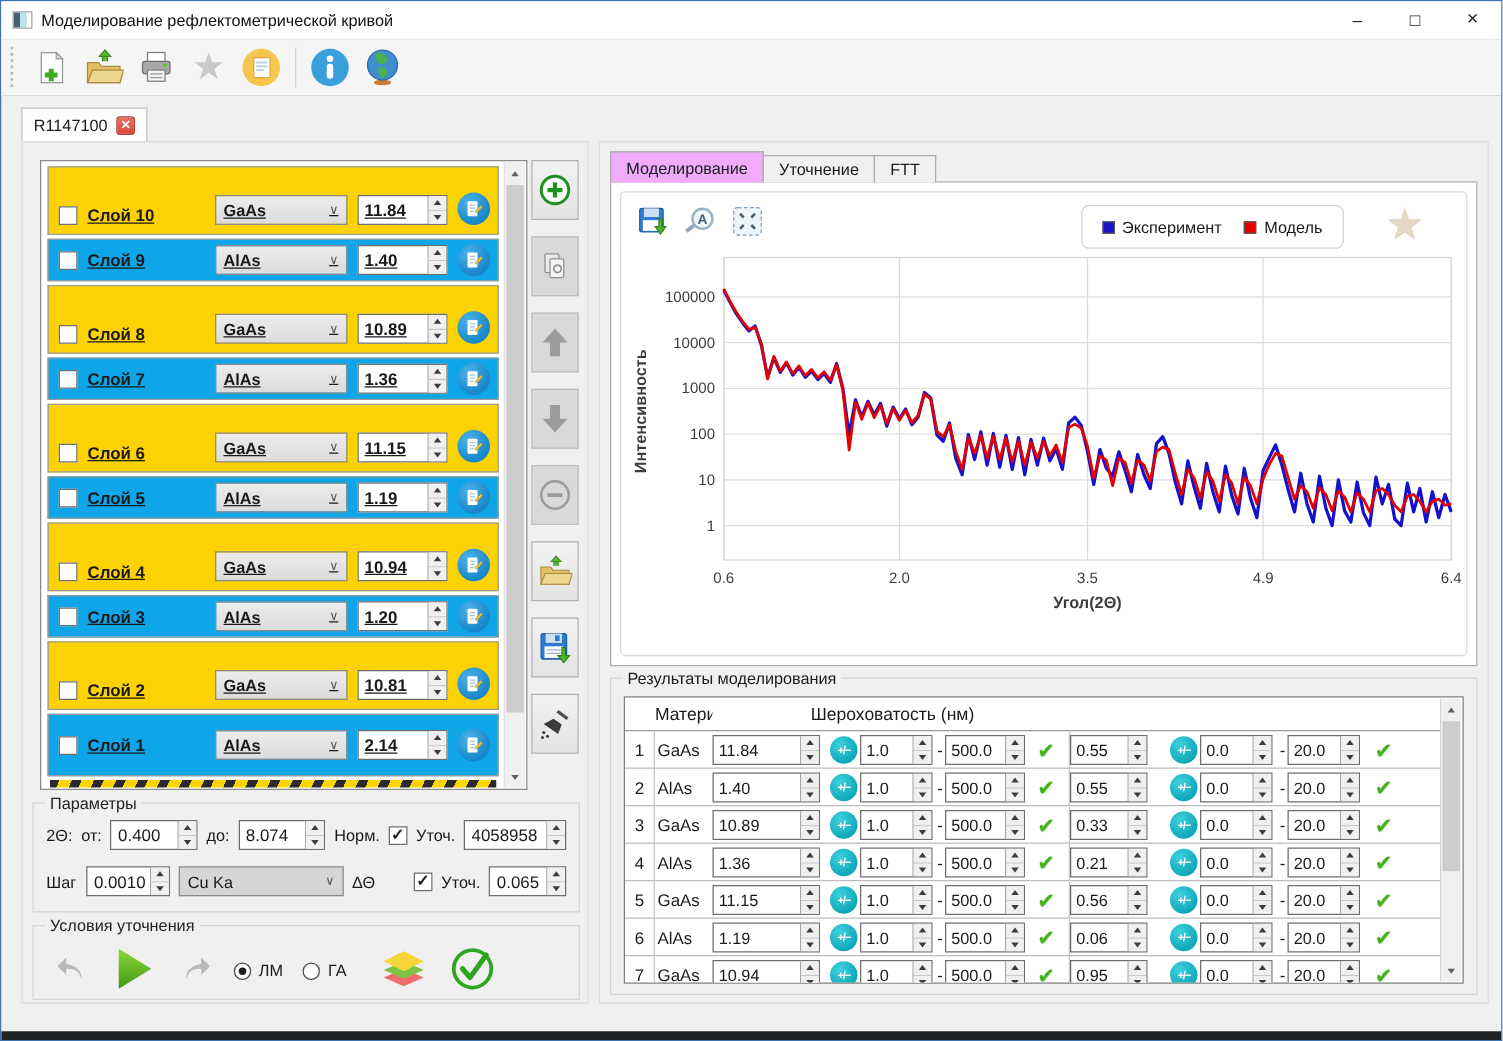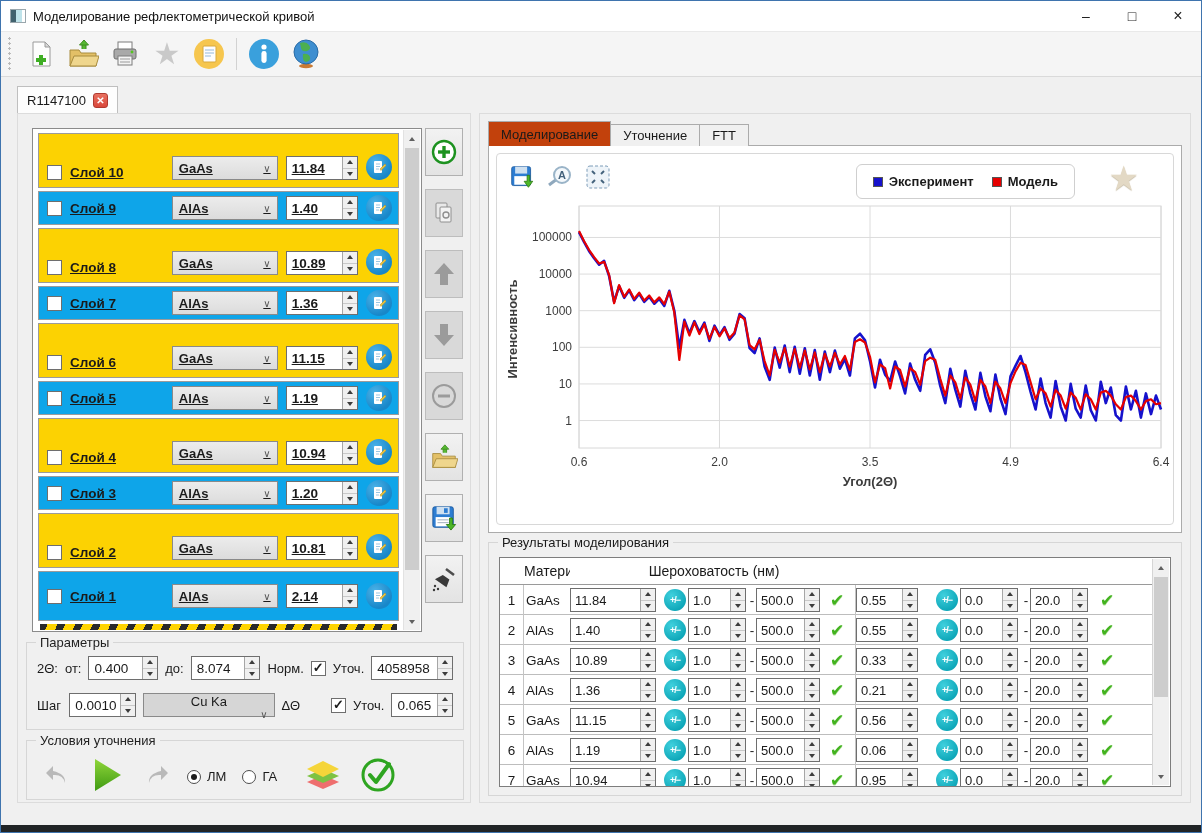--- a/index.html
+++ b/index.html
@@ -61,34 +61,34 @@
   .btncol{ position:absolute; left:407px; top:14px; width:38px;}
   .sbtn{ width:38px; height:48px; margin-bottom:13px; background:linear-gradient(#f2f2f2,#e3e3e3); border:1px solid #b0b0b0; display:flex; align-items:center; justify-content:center;}
   .sbtn.disabled{ background:#d9d9d9; border-color:#bdbdbd;}
   
   .group{ position:absolute; border:1px solid #d6d6d6; }
   .group > .glabel{ position:absolute; top:-8px; left:9px; background:#f0f0f0; padding:0 4px; font-size:13px; color:#222;}
   .params-group{ left:8px; top:528px; width:438px; height:88px;}
   .prow{ display:flex; align-items:center; gap:7px; margin:13px 10px 0 10px; }
   .prow .spin{ background:#fff;}
   .plabel{ font-size:13px; }
-  .combo.gray{ background:#d6d6d6; font-weight:normal;flex-direction:column;}
+  .combo.gray{ background:#d6d6d6; font-weight:normal;}
   .radio{ width:14px; height:14px; border:1px solid #4d4d4d; border-radius:50%; background:#fff; position:relative;}
   .radio.sel::after{ content:""; position:absolute; inset:3px; background:#1c1c1c; border-radius:50%;}
   .refine-group{ left:8px; top:626px; width:438px; height:60px;}
   .rrow{ display:flex; align-items:center; gap:16px; margin:14px 0 0 16px;}
   
   .rtabs{ position:absolute; left:8px; top:7px; display:flex; align-items:flex-end; z-index:2;}
   .rtab{ height:22px; padding:0 12px; display:flex; align-items:center; font-size:13px; background:#f0f0f0; border:1px solid #ababab; border-bottom:none; margin-right:-1px;}
-  .rtab.active{ height:25px; background:#c2410c; position:relative; z-index:3;}
+  .rtab.active{ height:25px; background:#f0abfc; position:relative; z-index:3;}
   .tabpage{ position:absolute; left:8px; top:31px; right:8px; height:388px; background:#fff; border:1px solid #ababab;}
   .chart-panel{ position:absolute; inset:7px; border:1px solid #d8d8d8; border-radius:4px; background:#fff;}
   .chart-tools{ position:absolute; left:12px; top:10px; display:flex; gap:12px; align-items:center;}
   .ctool{ width:26px; height:26px; display:flex; align-items:center; justify-content:center;}
-  .legend{ position:absolute; right:98px; top:10px; border:1px solid #cfcfcf; border-radius:6px; padding:9px 16px; display:flex; gap:18px; align-items:center; background:#fff;font-weight:bold;}
+  .legend{ position:absolute; right:98px; top:10px; border:1px solid #cfcfcf; border-radius:6px; padding:9px 16px; display:flex; gap:18px; align-items:center; background:#fff;}
   .lg-item{ display:flex; align-items:center; gap:6px; font-size:13px;}
   .lg-sq{ width:10px; height:10px; border:1px solid #555;}
   .star-beige{ position:absolute; right:34px; top:4px; font-size:34px; color:#e3d9c5; text-shadow:0 1px 1px #c9bfa9;}
   .chart-area{ position:absolute; left:4px; top:46px; right:4px; bottom:4px;}
   
   .results-group{ left:8px; top:428px; right:8px; height:254px; position:absolute; border:1px solid #d6d6d6;}
   .results-group > .glabel{ position:absolute; top:-8px; left:9px; background:#f0f0f0; padding:0 4px;}
   .table-wrap{ position:absolute; left:10px; top:14px; right:10px; bottom:8px; border:1px solid #7d7d7d; background:#fff; overflow:hidden;}
   .tbody-clip{ position:absolute; left:0; top:0; right:17px; bottom:0; overflow:hidden;}
   .thead{ display:grid; grid-template-columns:24px 46px 288px 278px; height:27px; align-items:center; border-bottom:1px solid #9a9a9a; font-size:14px;}

